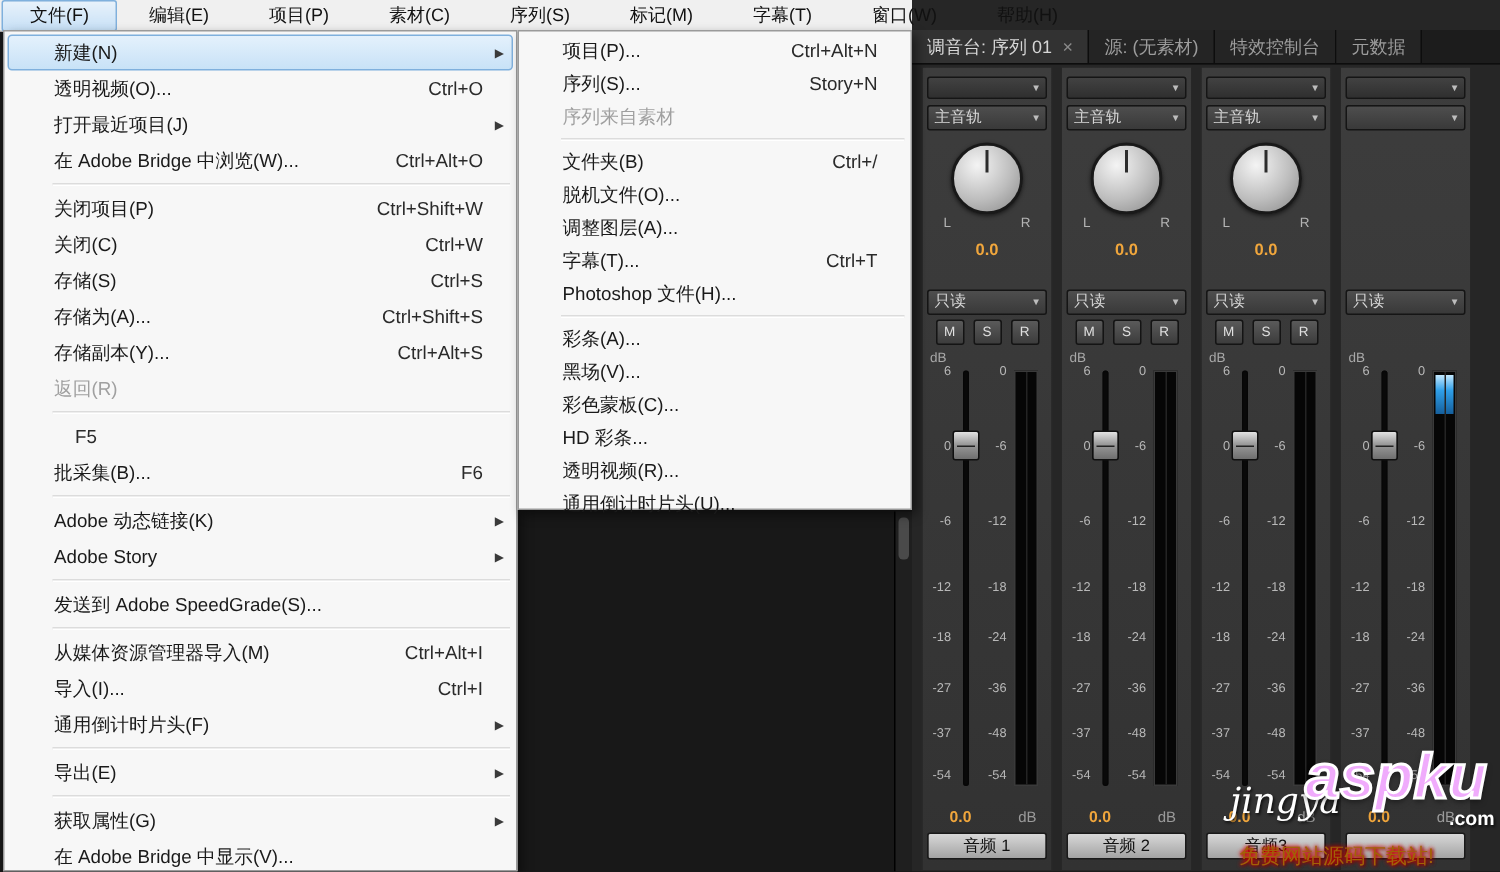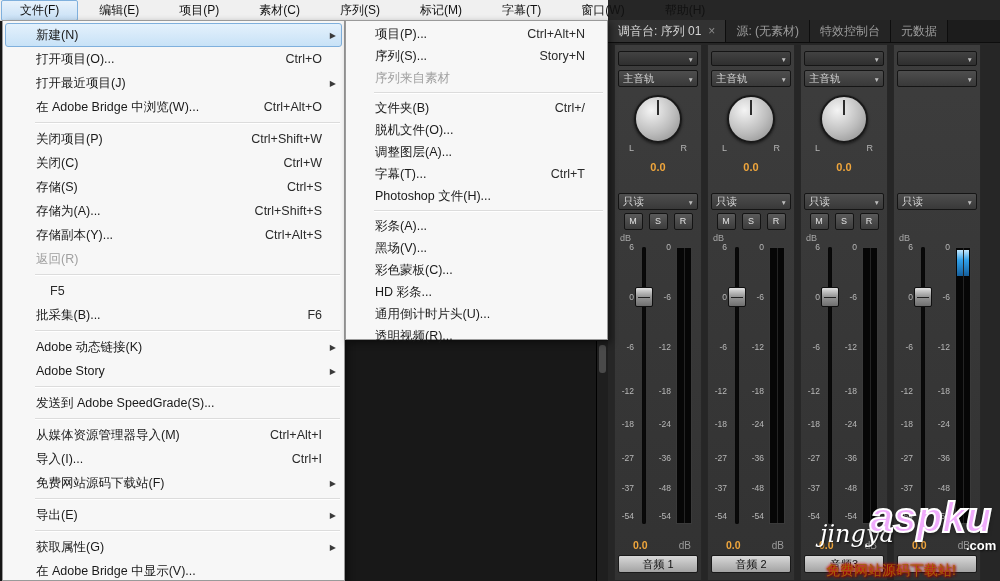--- a/index.html
+++ b/index.html
@@ -344,21 +344,21 @@
     <div class="mitem">帮助(H)</div>
   </div>
 
 <div class="menu file-menu">
     <div class="mrow hl">
       <span class="ml">新建(N)</span>
       <span class="msc"></span>
       <span class="mar">▶</span>
     </div>
     <div class="mrow">
-      <span class="ml">打开项目(O)...</span>
+      <span class="ml">透明视频(O)...</span>
       <span class="msc">Ctrl+O</span>
       <span class="mar"></span>
     </div>
     <div class="mrow">
       <span class="ml">打开最近项目(J)</span>
       <span class="msc"></span>
       <span class="mar">▶</span>
     </div>
     <div class="mrow">
       <span class="ml">在 Adobe Bridge 中浏览(W)...</span>
@@ -428,21 +428,21 @@
       <span class="ml">从媒体资源管理器导入(M)</span>
       <span class="msc">Ctrl+Alt+I</span>
       <span class="mar"></span>
     </div>
     <div class="mrow">
       <span class="ml">导入(I)...</span>
       <span class="msc">Ctrl+I</span>
       <span class="mar"></span>
     </div>
     <div class="mrow">
-      <span class="ml">免费网站源码下载站(F)</span>
+      <span class="ml">通用倒计时片头(F)</span>
       <span class="msc"></span>
       <span class="mar">▶</span>
     </div>
     <div class="msep"></div>
     <div class="mrow">
       <span class="ml">导出(E)</span>
       <span class="msc"></span>
       <span class="mar">▶</span>
     </div>
     <div class="msep"></div>
@@ -515,26 +515,26 @@
       <span class="ml">彩色蒙板(C)...</span>
       <span class="msc"></span>
       <span class="mar"></span>
     </div>
     <div class="mrow">
       <span class="ml">HD 彩条...</span>
       <span class="msc"></span>
       <span class="mar"></span>
     </div>
     <div class="mrow">
+      <span class="ml">透明视频(R)...</span>
+      <span class="msc"></span>
+      <span class="mar"></span>
+    </div>
+    <div class="mrow">
       <span class="ml">通用倒计时片头(U)...</span>
-      <span class="msc"></span>
-      <span class="mar"></span>
-    </div>
-    <div class="mrow">
-      <span class="ml">透明视频(R)...</span>
       <span class="msc"></span>
       <span class="mar"></span>
     </div>
   </div>
 
 <div class="watermark">
   <span class="wm-script">jingya</span>
   <span class="wm-brand">aspku</span>
   <span class="wm-domain">.com</span>
   <span class="wm-caption">免费网站源码下载站!</span>

